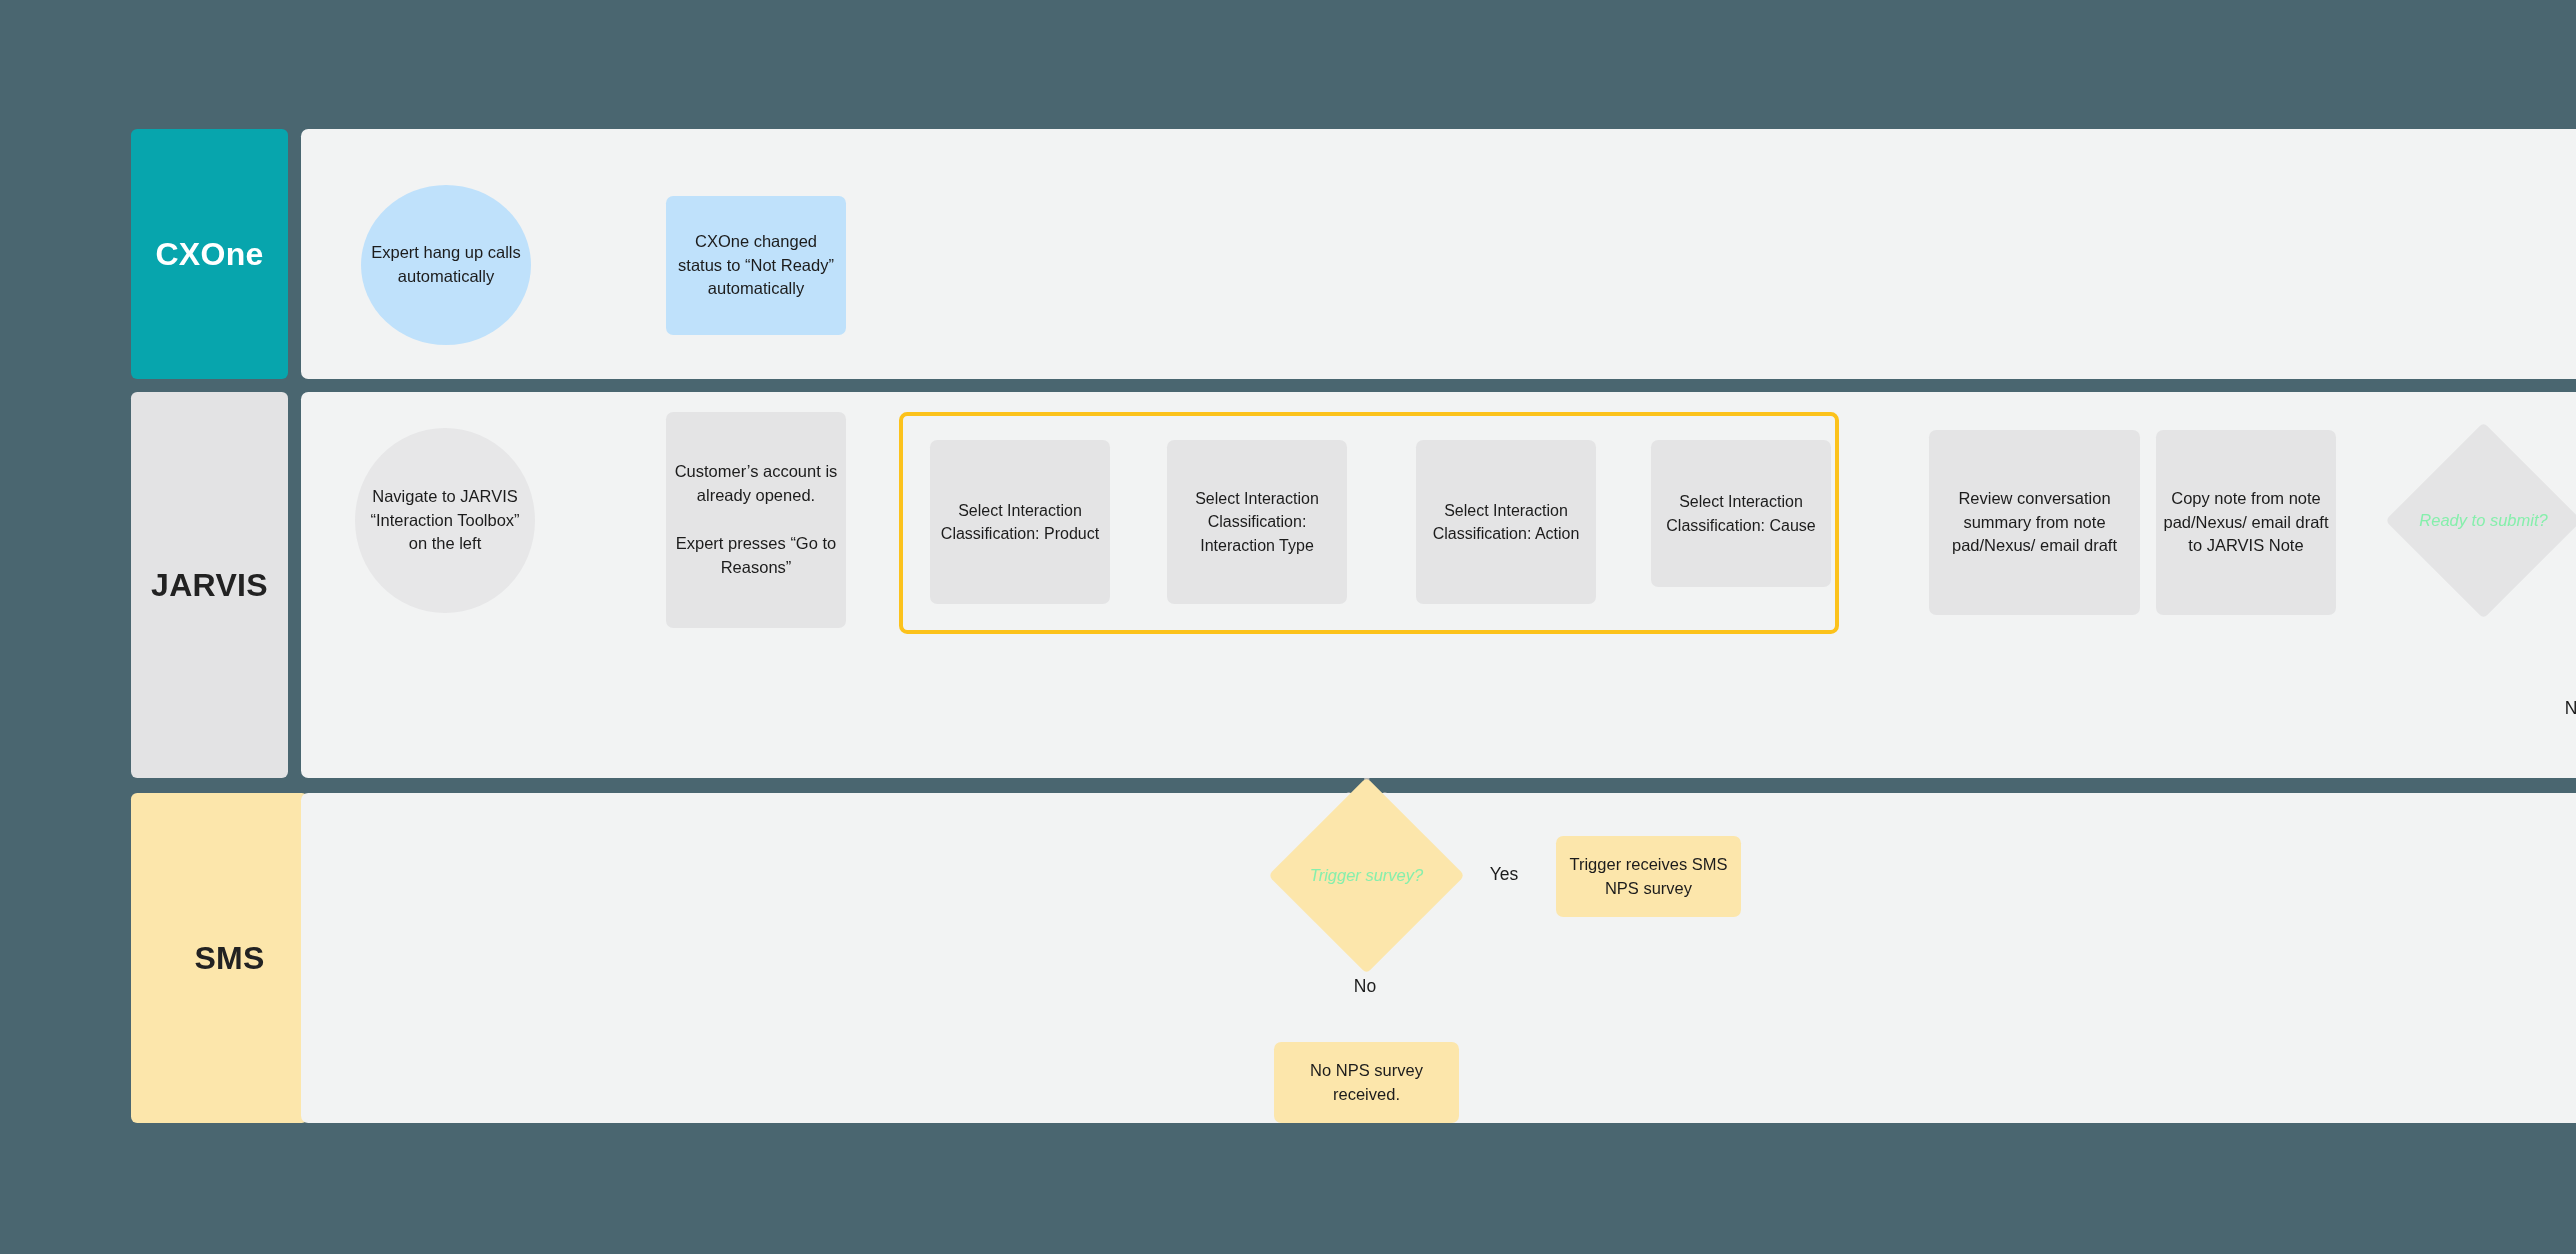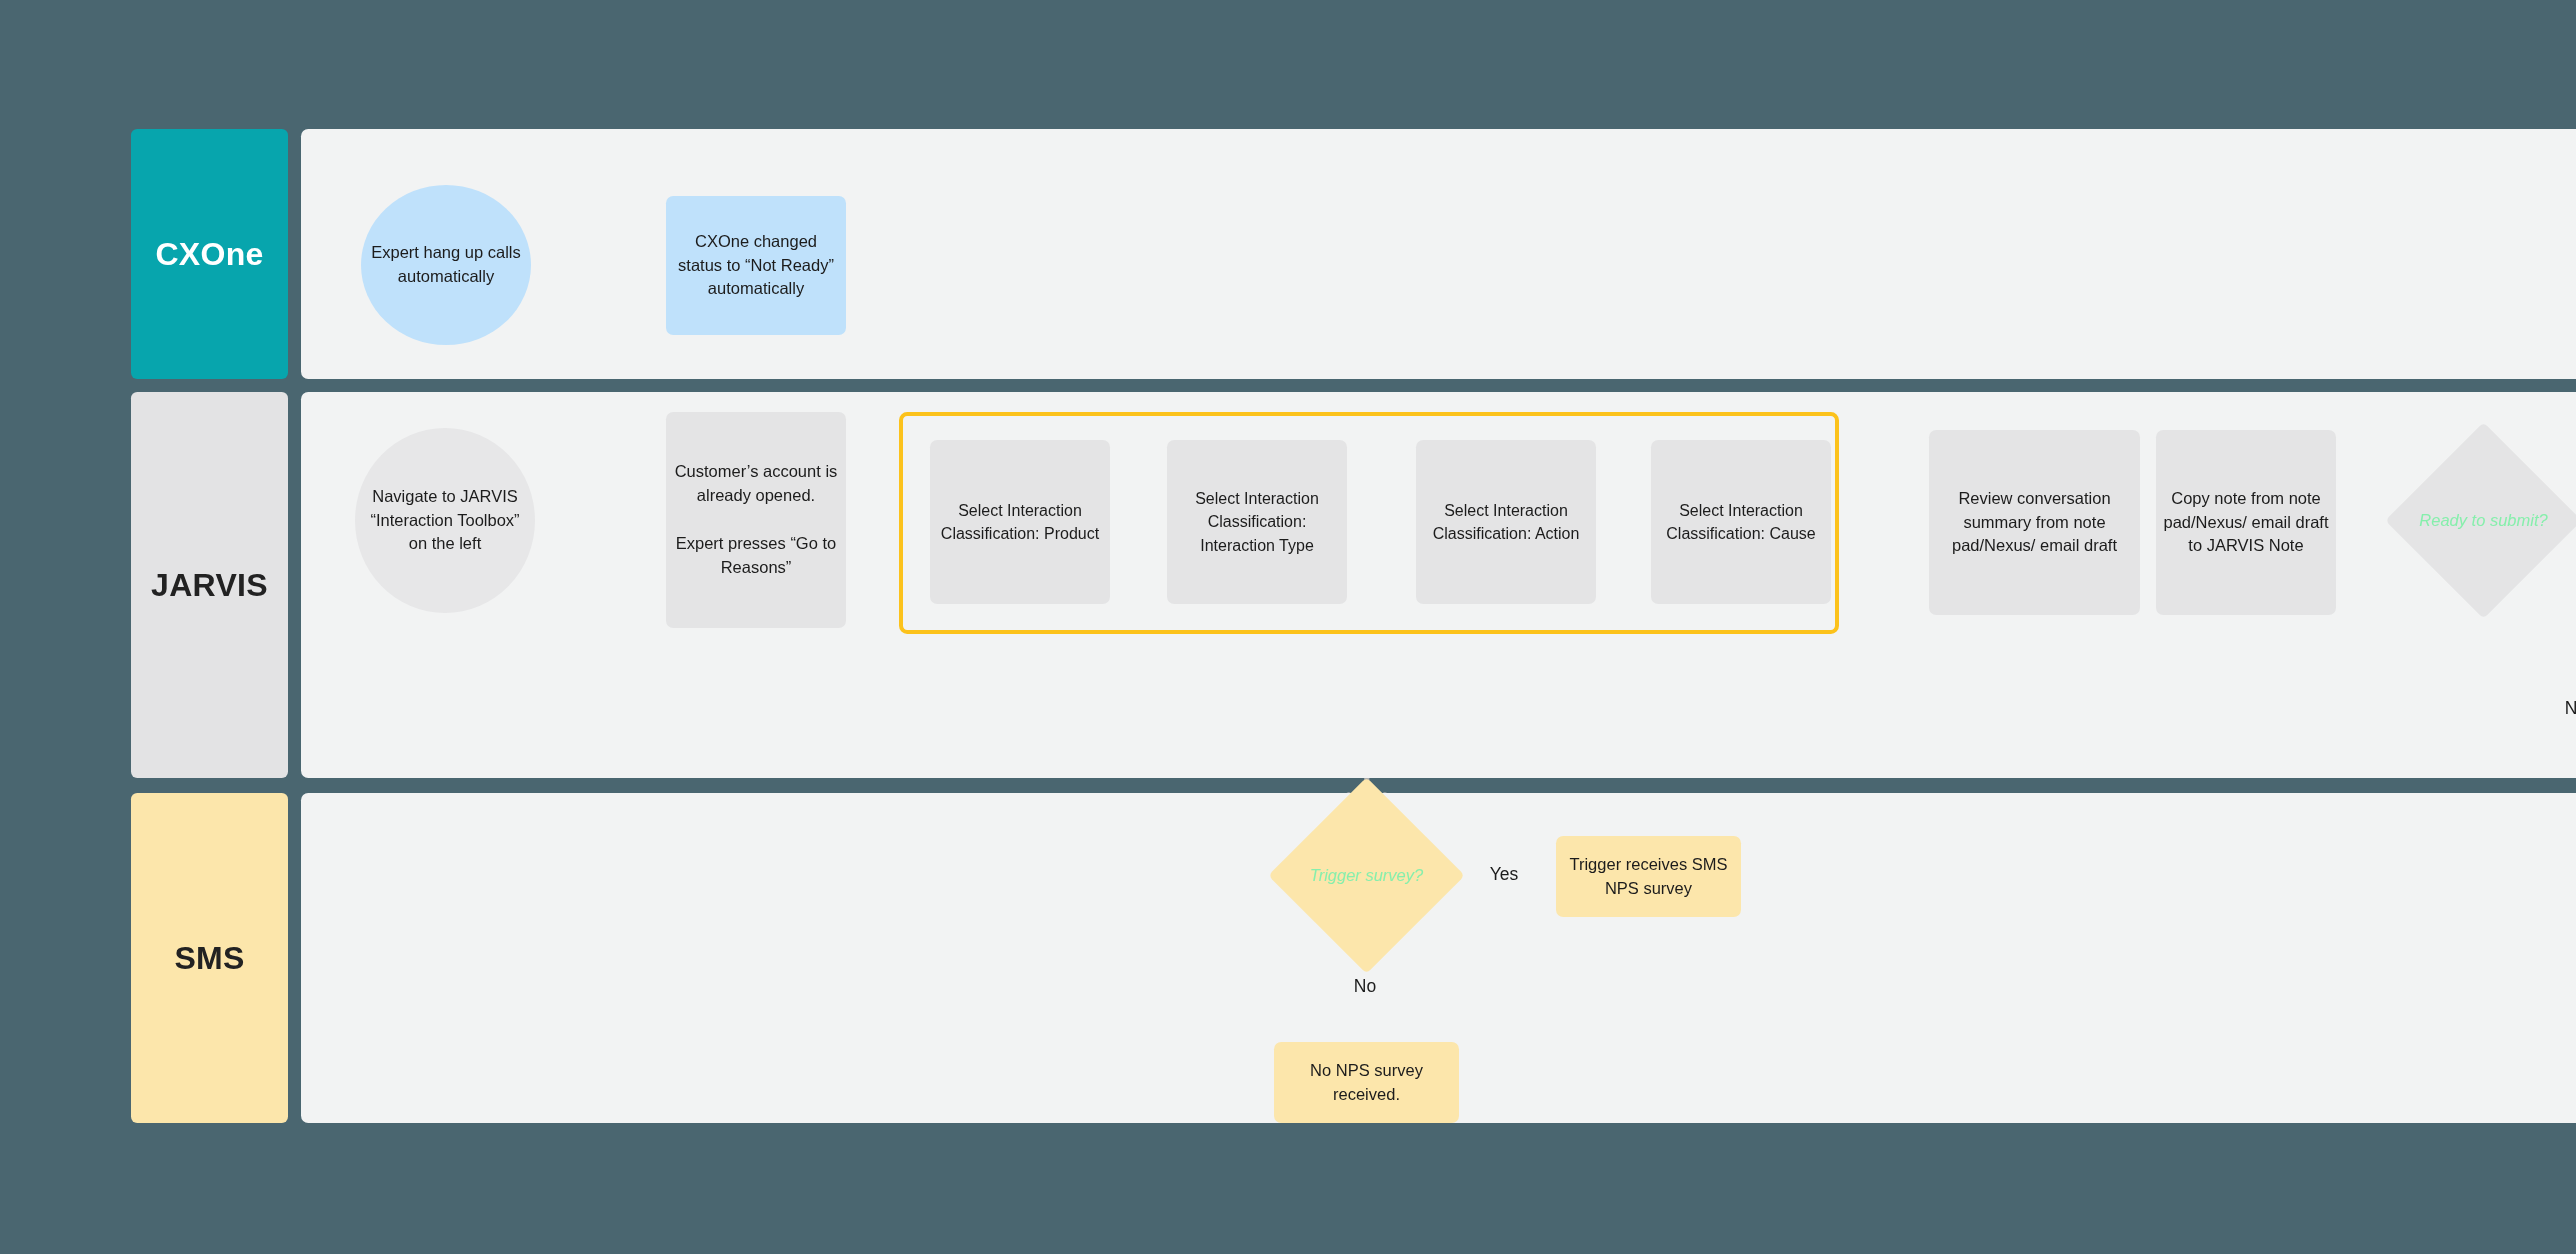--- a/index.html
+++ b/index.html
@@ -110,21 +110,21 @@
   <div class="lane-header" style="left:131px;top:129px;width:157px;height:250px;background:#07a5ad;color:#fff;">
     <span>CXOne</span>
   </div>
   <div class="lane-body" style="left:301px;top:129px;width:2836px;height:250px;"></div>
 
   <div class="lane-header" style="left:131px;top:392px;width:157px;height:386px;background:#e3e3e4;color:#222;">
     <span>JARVIS</span>
   </div>
   <div class="lane-body" style="left:301px;top:392px;width:2836px;height:386px;"></div>
 
-  <div class="lane-header" style="left:131px;top:793px;width:157px;height:330px;background:#fce6ab;color:#222;">
+  <div class="lane-header" style="left:131px;top:793px;width:157px;height:330px;background:#fce6ab;color:#222;padding-left:20px;">
     <span>SMS</span>
   </div>
   <div class="lane-body" style="left:301px;top:793px;width:2836px;height:330px;"></div>
 
   <div class="node ellipse-blue" style="left:361px;top:185px;width:170px;height:160px;font-size:16.5px;">
     <span>Expert hang up calls automatically</span>
   </div>
 
   <div class="node rect-blue" style="left:666px;top:196px;width:180px;height:139px;font-size:16.5px;">
     <span>CXOne changed status to “Not Ready” automatically</span>
@@ -144,21 +144,21 @@
 
   <div class="node rect" style="left:930px;top:440px;width:180px;height:164px;font-size:16px;">
     <span>Select Interaction Classification: Product</span>
   </div>
   <div class="node rect" style="left:1167px;top:440px;width:180px;height:164px;font-size:16px;">
     <span>Select Interaction Classification: Interaction Type</span>
   </div>
   <div class="node rect" style="left:1416px;top:440px;width:180px;height:164px;font-size:16px;">
     <span>Select Interaction Classification: Action</span>
   </div>
-  <div class="node rect" style="left:1651px;top:440px;width:180px;height:164px;font-size:16px;">
+  <div class="node rect" style="left:1651px;top:440px;width:180px;height:147px;font-size:16px;">
     <span>Select Interaction Classification: Cause</span>
   </div>
 
   <div class="node rect" style="left:1929px;top:430px;width:211px;height:185px;font-size:16.5px;">
     <span>Review conversation summary from note pad/Nexus/ email draft</span>
   </div>
   <div class="node rect" style="left:2156px;top:430px;width:180px;height:185px;font-size:16.5px;">
     <span>Copy note from note pad/Nexus/ email draft to JARVIS Note</span>
   </div>
 

